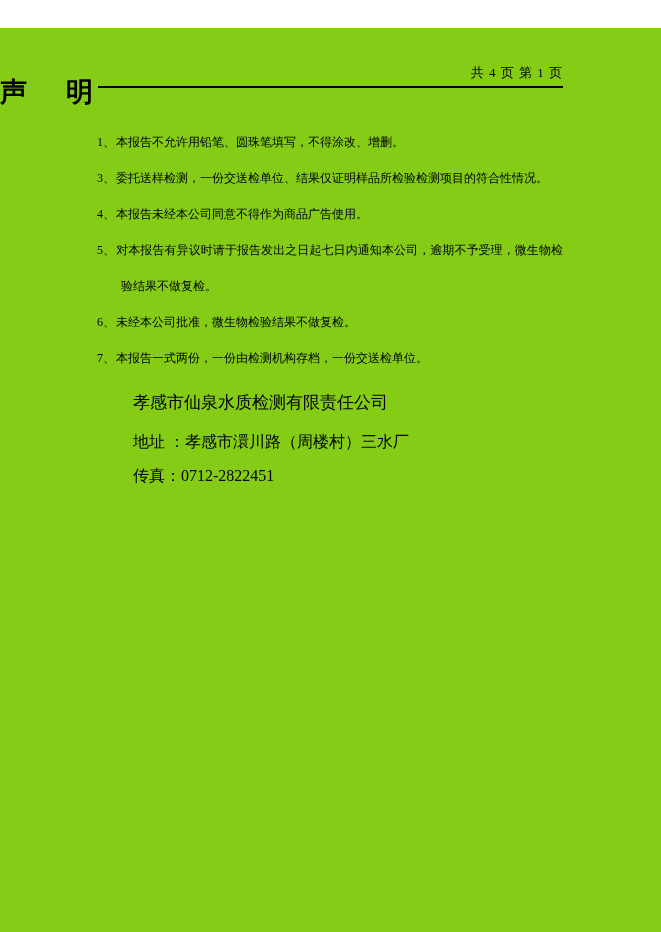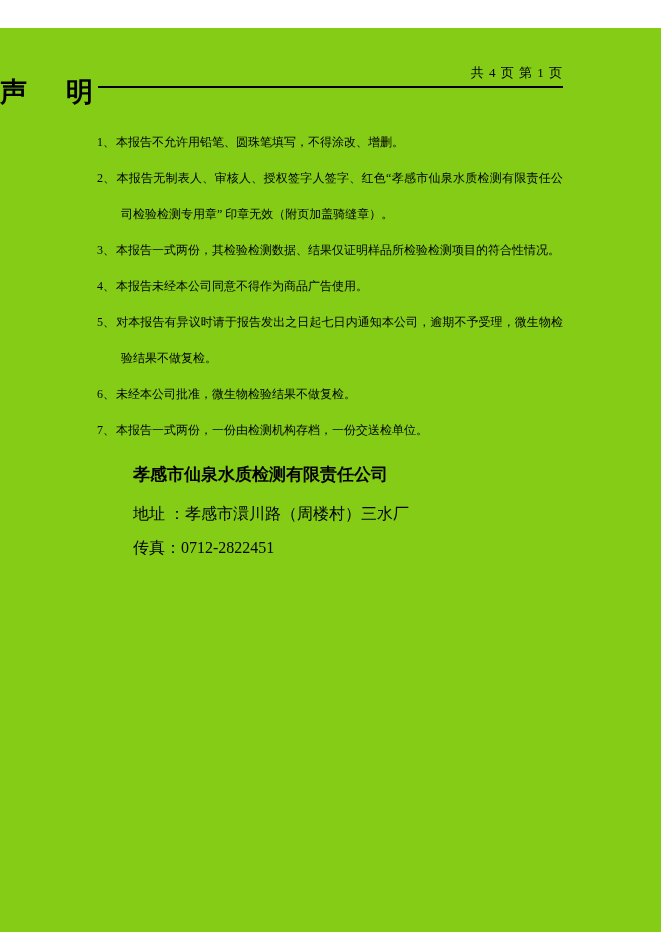--- a/index.html
+++ b/index.html
@@ -51,40 +51,39 @@
   .item-num {
     padding-right: 1px;
   }
   .company-info {
     margin: 10px 0 0 133px;
     font-size: 16px;
     line-height: 34px;
   }
   .company-name {
     font-family: "Liberation Sans", "DejaVu Sans", sans-serif;
-    font-weight: bold;
+    font-weight: normal;
     font-size: 17px;
     margin-bottom: 5px;
   }
 </style>
 </head>
 <body>
 
 <div class="page">
 
   <div class="page-header">
     <span>共 4 页  第 1 页</span>
   </div>
 
   <div class="doc-title">声　明</div>
 
   <div class="statement-list">
     <div class="list-item"><span class="item-num">1、</span><span>本报告不允许用铅笔、圆珠笔填写，不得涂改、增删。</span></div>
-    <div class="list-item"><span class="item-num">2、</span><span>本报告无制表人、审核人、授权签字人签字、红色“孝感市仙泉水质检测有限责任公司检验检测专用章” 印章无效（附页加盖骑缝章）。</span></div>
-    <div class="list-item"><span class="item-num">3、</span><span>本报告一式两份，其检验检测数据、结果仅证明样品所检验检测项目的符合性情况。</span></div>
+    <div class="list-item"><span class="item-num">3、</span><span>委托送样检测，一份交送检单位、结果仅证明样品所检验检测项目的符合性情况。</span></div>
     <div class="list-item"><span class="item-num">4、</span><span>本报告未经本公司同意不得作为商品广告使用。</span></div>
     <div class="list-item"><span class="item-num">5、</span><span>对本报告有异议时请于报告发出之日起七日内通知本公司，逾期不予受理，微生物检验结果不做复检。</span></div>
     <div class="list-item"><span class="item-num">6、</span><span>未经本公司批准，微生物检验结果不做复检。</span></div>
     <div class="list-item"><span class="item-num">7、</span><span>本报告一式两份，一份由检测机构存档，一份交送检单位。</span></div>
   </div>
 
   <div class="company-info">
     <div class="company-name">孝感市仙泉水质检测有限责任公司</div>
     <div>地址 ：孝感市澴川路（周楼村）三水厂</div>
     <div>传真：0712-2822451</div>

